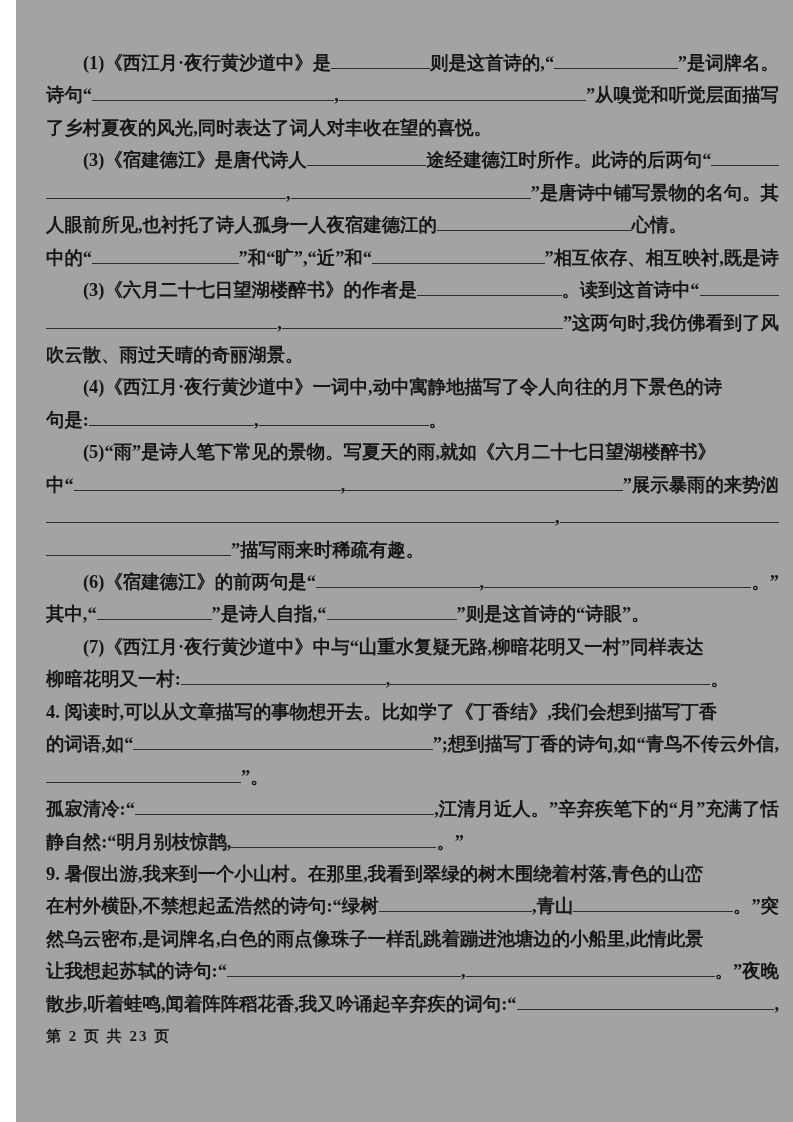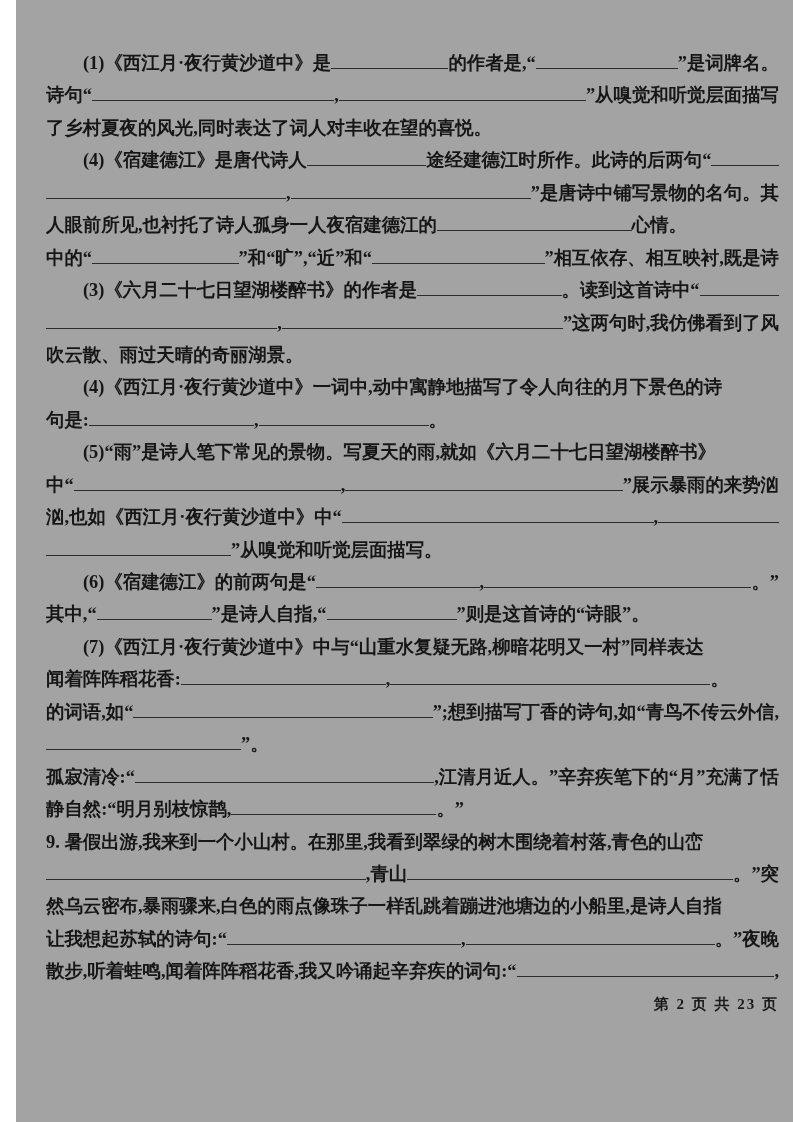--- a/index.html
+++ b/index.html
@@ -41,50 +41,50 @@
   .blank {
     display: inline-block;
     height: 0;
     margin-bottom: -4px;
     border-bottom: 1.6px solid #2b2b2b;
     min-width: 24px;
     flex-shrink: 1;
   }
   .footer {
     margin-top: 7px;
-    text-align: right;
+    text-align: left;
     font-size: 15px;
     letter-spacing: 2px;
     color: #1a1a1a;
   }
 </style>
 </head>
 <body>
 
 <div class="page">
   <div class="doc-body">
       <div class="line indent">
         <span class="run">(1)《西江月·夜行黄沙道中》是</span>
         <span class="blank" style="flex-basis: 80px; flex-grow: 1;"></span>
-        <span class="run">的作者是,“</span>
+        <span class="run">则是这首诗的,“</span>
         <span class="blank" style="flex-basis: 105px; flex-grow: 1;"></span>
         <span class="run">”是词牌名。</span>
       </div>
       <div class="line">
         <span class="run">诗句“</span>
         <span class="blank" style="flex-basis: 210px; flex-grow: 1;"></span>
         <span class="run">,</span>
         <span class="blank" style="flex-basis: 215px; flex-grow: 1;"></span>
         <span class="run">”从嗅觉和听觉层面描写</span>
       </div>
       <div class="line">
         <span class="run">了乡村夏夜的风光,同时表达了词人对丰收在望的喜悦。</span>
       </div>
       <div class="line indent">
-        <span class="run">(4)《宿建德江》是唐代诗人</span>
+        <span class="run">(3)《宿建德江》是唐代诗人</span>
         <span class="blank" style="flex-basis: 100px; flex-grow: 1;"></span>
         <span class="run">途经建德江时所作。此诗的后两句“</span>
         <span class="blank" style="flex-basis: 48px; flex-grow: 1;"></span>
       </div>
       <div class="line">
         <span class="blank" style="flex-basis: 225px; flex-grow: 1;"></span>
         <span class="run">,</span>
         <span class="blank" style="flex-basis: 225px; flex-grow: 1;"></span>
         <span class="run">”是唐诗中铺写景物的名句。其</span>
       </div>
@@ -129,52 +129,54 @@
         <span class="run">(5)“雨”是诗人笔下常见的景物。写夏天的雨,就如《六月二十七日望湖楼醉书》</span>
       </div>
       <div class="line">
         <span class="run">中“</span>
         <span class="blank" style="flex-basis: 150px; flex-grow: 1;"></span>
         <span class="run">,</span>
         <span class="blank" style="flex-basis: 160px; flex-grow: 1;"></span>
         <span class="run">”展示暴雨的来势汹</span>
       </div>
       <div class="line">
-        <span class="run">汹,也如《西江月·夜行黄沙道中》中“</span>
         <span class="blank" style="flex-basis: 250px; flex-grow: 2;"></span>
         <span class="run">,</span>
         <span class="blank" style="flex-basis: 90px; flex-grow: 1;"></span>
       </div>
       <div class="line">
         <span class="blank" style="flex-basis: 185px;"></span>
-        <span class="run">”从嗅觉和听觉层面描写。</span>
+        <span class="run">”描写雨来时稀疏有趣。</span>
       </div>
       <div class="line indent">
         <span class="run">(6)《宿建德江》的前两句是“</span>
         <span class="blank" style="flex-basis: 150px; flex-grow: 1;"></span>
         <span class="run">,</span>
         <span class="blank" style="flex-basis: 240px; flex-grow: 2;"></span>
         <span class="run">。”</span>
       </div>
       <div class="line">
         <span class="run">其中,“</span>
         <span class="blank" style="flex-basis: 115px;"></span>
         <span class="run">”是诗人自指,“</span>
         <span class="blank" style="flex-basis: 130px;"></span>
         <span class="run">”则是这首诗的“诗眼”。</span>
       </div>
       <div class="line indent">
         <span class="run">(7)《西江月·夜行黄沙道中》中与“山重水复疑无路,柳暗花明又一村”同样表达</span>
       </div>
       <div class="line">
-        <span class="run">闻着阵阵稻花香:</span>
+        <span class="run">柳暗花明又一村:</span>
         <span class="blank" style="flex-basis: 205px;"></span>
         <span class="run">,</span>
         <span class="blank" style="flex-basis: 320px;"></span>
         <span class="run">。</span>
+      </div>
+      <div class="line">
+        <span class="run">4. 阅读时,可以从文章描写的事物想开去。比如学了《丁香结》,我们会想到描写丁香</span>
       </div>
       <div class="line">
         <span class="run">的词语,如“</span>
         <span class="blank" style="flex-basis: 155px; flex-grow: 1;"></span>
         <span class="run">”;想到描写丁香的诗句,如“青鸟不传云外信,</span>
       </div>
       <div class="line">
         <span class="blank" style="flex-basis: 195px;"></span>
         <span class="run">”。</span>
       </div>
@@ -185,27 +187,28 @@
       </div>
       <div class="line">
         <span class="run">静自然:“明月别枝惊鹊,</span>
         <span class="blank" style="flex-basis: 205px;"></span>
         <span class="run">。”</span>
       </div>
       <div class="line">
         <span class="run">9. 暑假出游,我来到一个小山村。在那里,我看到翠绿的树木围绕着村落,青色的山峦</span>
       </div>
       <div class="line">
+        <span class="run">在村外横卧,不禁想起孟浩然的诗句:“绿树</span>
         <span class="blank" style="flex-basis: 112px; flex-grow: 1;"></span>
         <span class="run">,青山</span>
         <span class="blank" style="flex-basis: 118px; flex-grow: 1;"></span>
         <span class="run">。”突</span>
       </div>
       <div class="line">
-        <span class="run">然乌云密布,暴雨骤来,白色的雨点像珠子一样乱跳着蹦进池塘边的小船里,是诗人自指</span>
+        <span class="run">然乌云密布,是词牌名,白色的雨点像珠子一样乱跳着蹦进池塘边的小船里,此情此景</span>
       </div>
       <div class="line">
         <span class="run">让我想起苏轼的诗句:“</span>
         <span class="blank" style="flex-basis: 200px; flex-grow: 1;"></span>
         <span class="run">,</span>
         <span class="blank" style="flex-basis: 215px; flex-grow: 1;"></span>
         <span class="run">。”夜晚</span>
       </div>
       <div class="line">
         <span class="run">散步,听着蛙鸣,闻着阵阵稻花香,我又吟诵起辛弃疾的词句:“</span>

